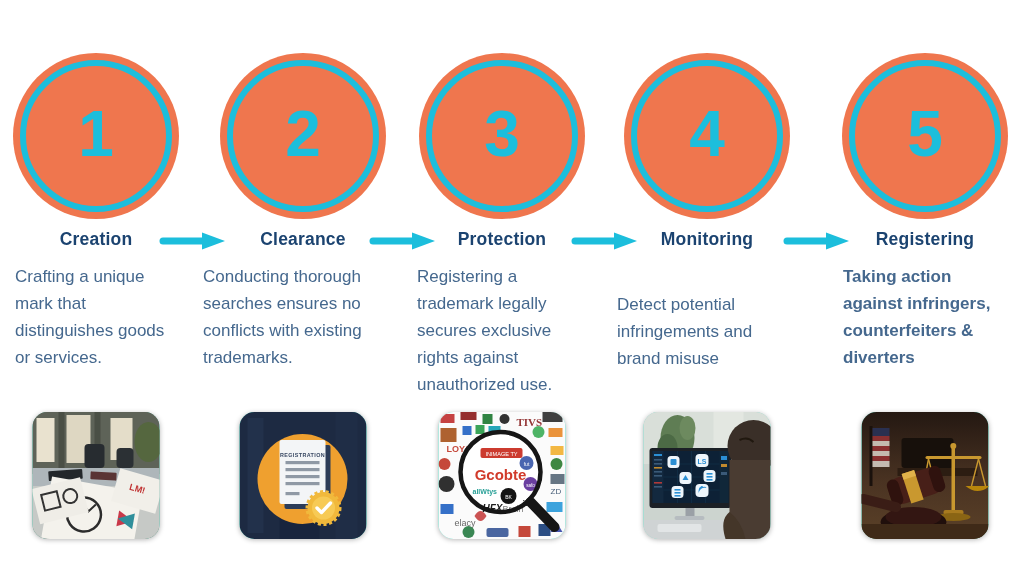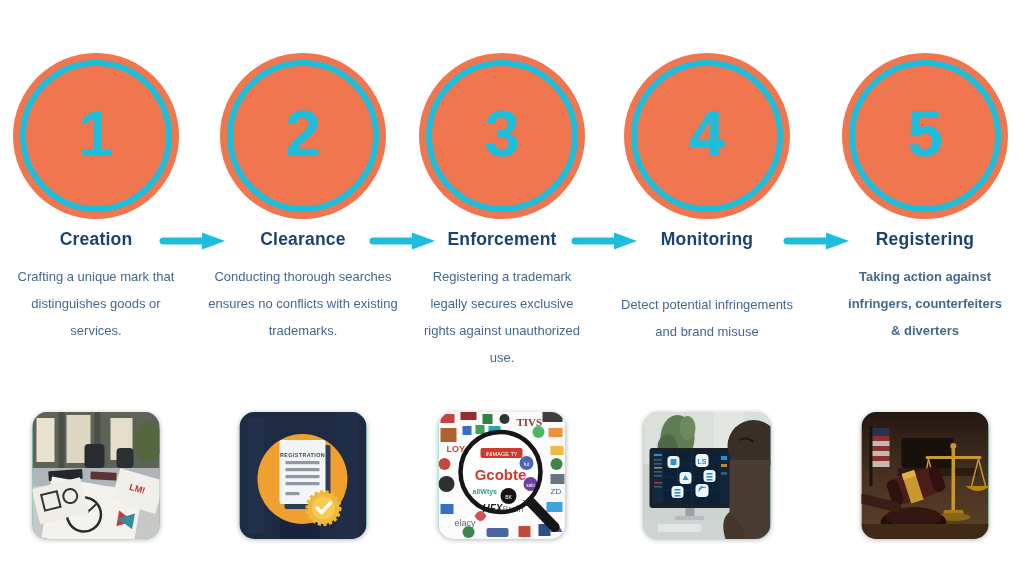--- a/index.html
+++ b/index.html
@@ -22,21 +22,21 @@
   .step-number{
     color:#1CBEDC;font-size:64px;font-weight:bold;line-height:1;
     position:relative;top:-2px;
   }
   .step-title{
     position:absolute;top:229px;left:0;width:100%;text-align:center;
     color:#1B4370;font-size:17.5px;font-weight:bold;letter-spacing:.2px;
   }
   .step-desc{
     position:absolute;top:263px;left:50%;transform:translateX(-50%);
-    text-align:center;color:#45688E;font-size:13px;line-height:27px;
+    text-align:left;color:#45688E;font-size:17px;line-height:27px;
   }
   .col-1 .step-desc{width:162px;}
   .col-2 .step-desc{width:200px;}
   .col-3 .step-desc{width:170px;}
   .col-4 .step-desc{width:180px;margin-top:28px;}
   .col-5 .step-desc{width:164px;font-weight:bold;}
 
   .photo{
     position:absolute;top:412px;left:50%;transform:translateX(-50%);
     width:127px;height:127px;border-radius:15px;overflow:hidden;
@@ -122,21 +122,21 @@
         <circle cx="84" cy="96" r="11.5" fill="#f7ca55"></circle>
         <path d="M77.5 96 l4.5 4.5 l9 -9.5" stroke="#ffffff" stroke-width="3.4" fill="none" stroke-linecap="round" stroke-linejoin="round"></path>
       </svg>
     </div>
   </div>
 
   <div class="step-col col-3">
     <div class="circle">
       <span class="step-number">3</span>
     </div>
-    <div class="step-title">Enforcement</div>
+    <div class="step-title">Protection</div>
     <div class="step-desc">Registering a trademark legally secures exclusive rights against unauthorized use.</div>
     <div class="photo">
       <svg width="127" height="127" viewBox="0 0 127 127">
         <rect width="127" height="127" fill="#fbfbfb"></rect>
         <g opacity=".92" font-family="Liberation Sans, sans-serif">
           <rect x="2" y="2" width="14" height="9" fill="#c03232"></rect>
           <rect x="22" y="0" width="16" height="8" fill="#8c1d1d"></rect>
           <rect x="44" y="2" width="10" height="10" fill="#1f7a33"></rect>
           <circle cx="66" cy="7" r="5" fill="#222"></circle>
           <rect x="104" y="0" width="20" height="10" fill="#2f2f2f"></rect>

